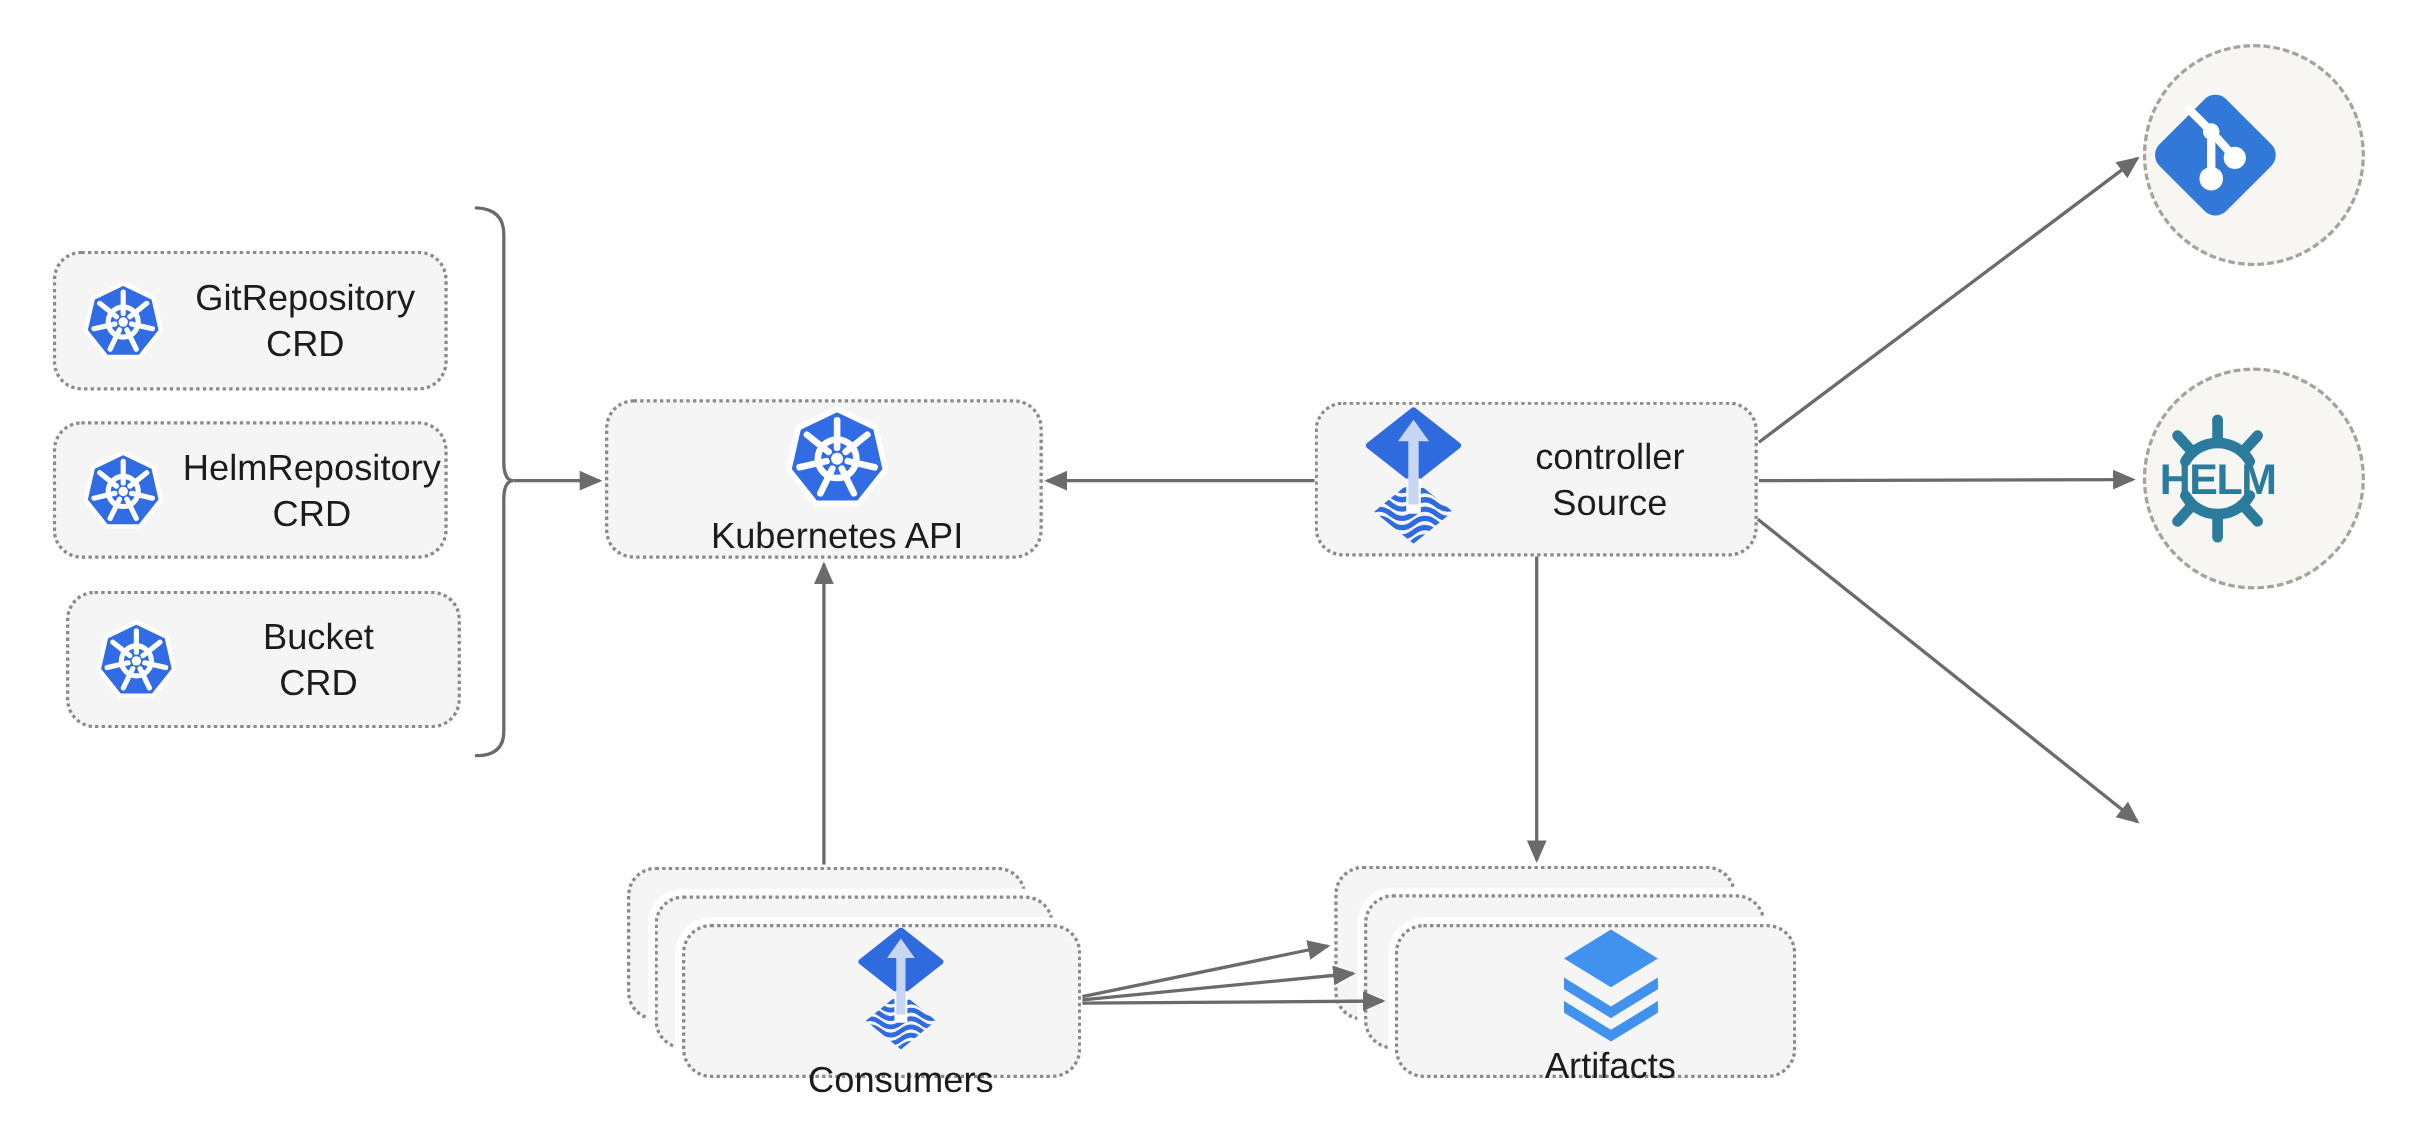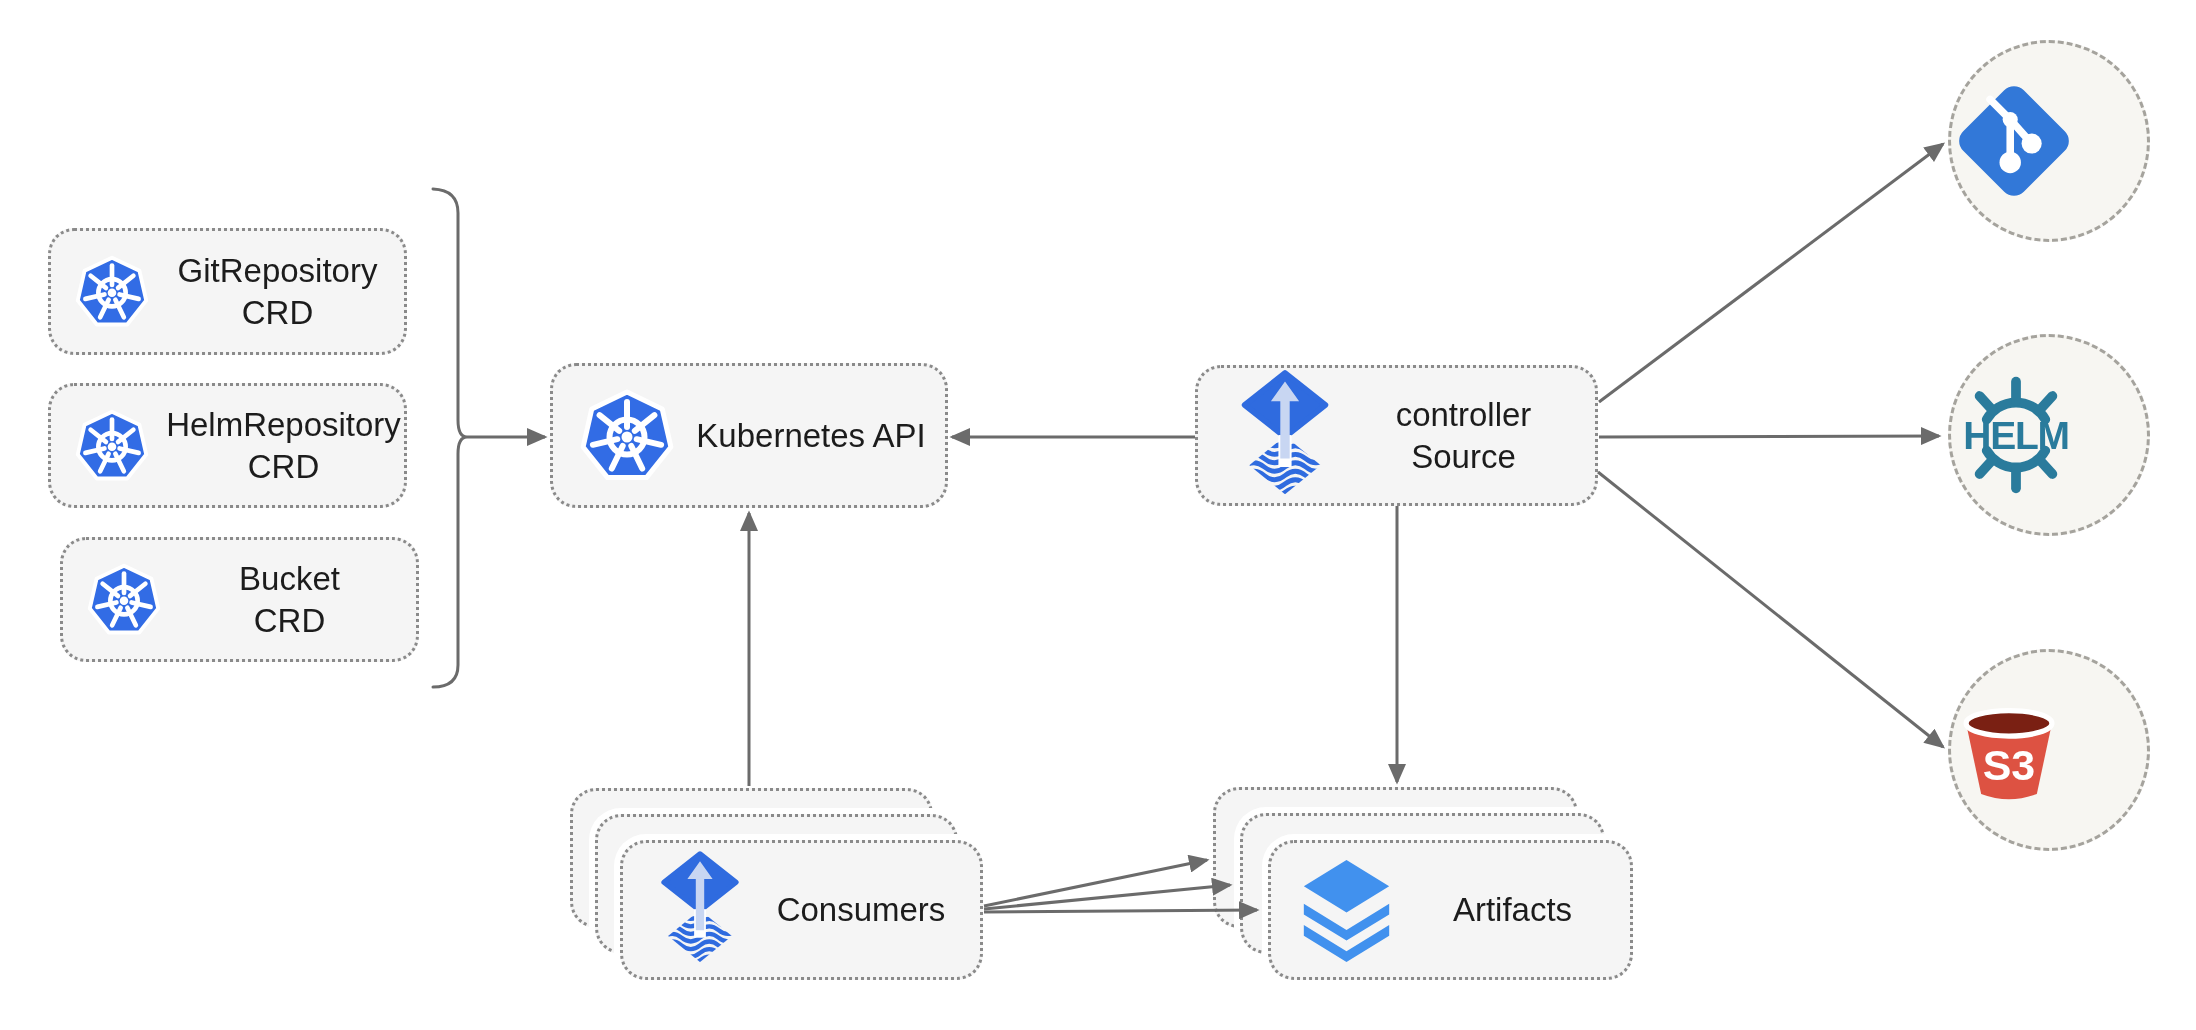--- a/index.html
+++ b/index.html
@@ -15,21 +15,21 @@
   .node {
     position: absolute;
     box-sizing: border-box;
     background: var(--node-fill);
     border: 3px dotted var(--node-border);
     border-radius: 26px;
     display: flex;
     align-items: center;
     z-index: 1;
   }
-  .stackboxed { box-shadow: 0 0 0 6px #fff; }
+  .stackboxed { box-shadow: 0 0 0 6px #fff; flex-direction: column; }
   .lbl {
     flex: 1;
     text-align: center;
     font-size: 33px;
     line-height: 42px;
     color: var(--ink);
     white-space: nowrap;
   }
   .lbl span { display: block; }
   .circle {
@@ -126,21 +126,21 @@
   <div class="node" style="left:60px; top:537px; width:359px; height:125px; padding-left:22px;">
     <svg class="icon" width="78" height="78">
         <use href="#sym-k8s"></use>
       </svg>
     <div class="lbl">
       <span>Bucket</span>
       <span>CRD</span>
     </div>
   </div>
 
-  <div class="node" style="left:550px; top:363px; width:398px; height:145px; padding-left:24px;">
+  <div class="node" style="left:550px; top:363px; width:398px; height:145px; padding-left:24px;flex-direction:column;">
     <svg class="icon" width="100" height="100">
         <use href="#sym-k8s"></use>
       </svg>
     <div class="lbl">
       <span>Kubernetes API</span>
     </div>
   </div>
 
   <div class="node" style="left:1195px; top:365px; width:403px; height:141px; padding-left:40px;">
     <svg class="icon" width="94" height="132">
@@ -197,27 +197,20 @@
         <line x1="32" y1="31" x2="22" y2="20"></line>
         <line x1="68" y1="31" x2="78" y2="20"></line>
         <line x1="50" y1="76" x2="50" y2="91"></line>
         <line x1="32" y1="69" x2="22" y2="80"></line>
         <line x1="68" y1="69" x2="78" y2="80"></line>
       </g>
       <text x="50" y="60.5" text-anchor="middle" font-family="Liberation Sans, sans-serif" font-size="30" font-weight="bold" letter-spacing="-1" fill="var(--helm-teal)">HELM</text>
     </svg>
   </div>
 
-  <div class="circle" style="left:1948px; top:649px;">
-    <svg width="116" height="116" viewBox="0 0 100 100">
-      <path d="M13,27 L26,88 Q50,97 74,88 L87,27 Z" fill="var(--s3-red)"></path>
-      <ellipse cx="50" cy="27" rx="37" ry="11" fill="var(--s3-dark)" stroke="#fff" stroke-width="4.5"></ellipse>
-      <text x="50" y="76" text-anchor="middle" font-family="Liberation Sans, sans-serif" font-size="37" font-weight="bold" fill="#fff">S3</text>
-    </svg>
-  </div>
 
   <svg class="overlay" width="2196" height="1030" viewBox="0 0 2196 1030">
     <defs>
       <marker id="arrow" viewBox="0 0 8 7" refX="7" refY="3.5" markerWidth="7" markerHeight="6" orient="auto" markerUnits="strokeWidth">
         <path d="M0,0 L8,3.5 L0,7 Z" fill="var(--line)"></path>
       </marker>
     </defs>
 
     <path class="edge" stroke-linecap="round" d="M433,189 Q458,190 458,213 L458,420 Q458,437 467,437 Q458,437 458,454 L458,665 Q458,687 433,687"></path>
 

